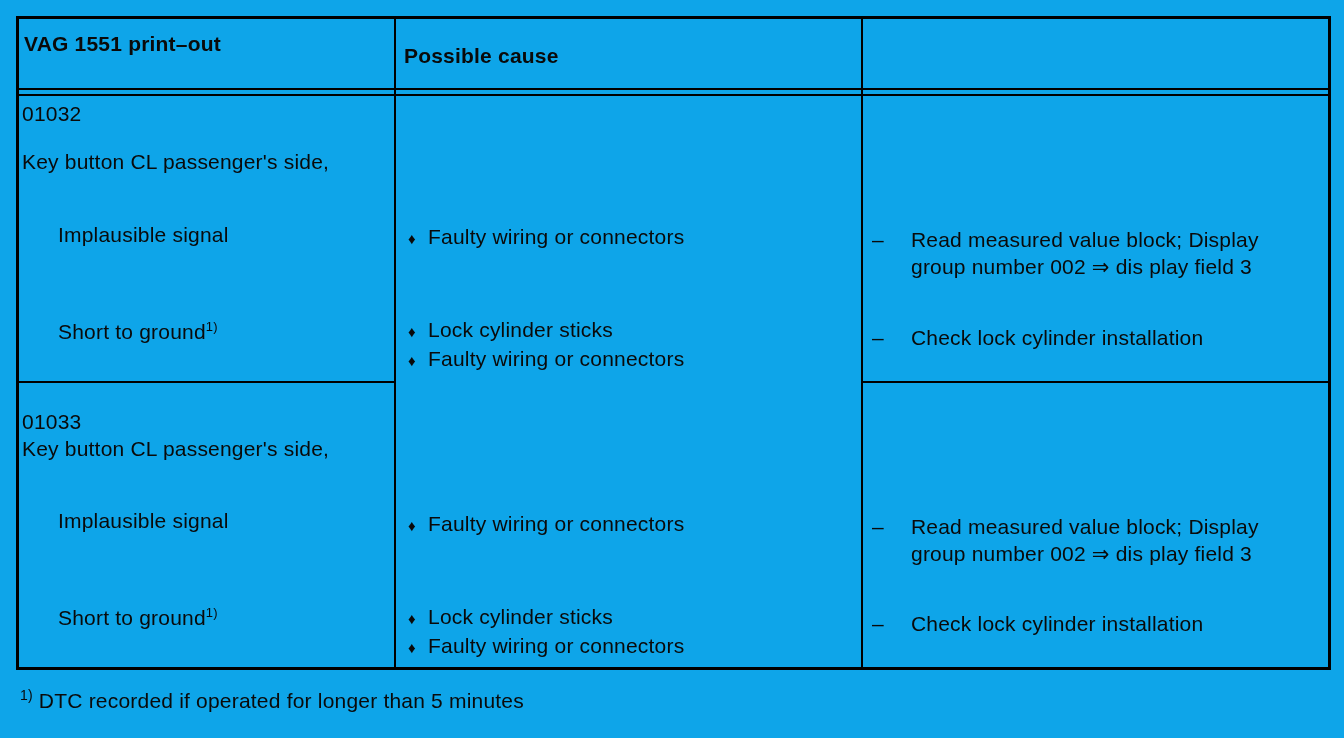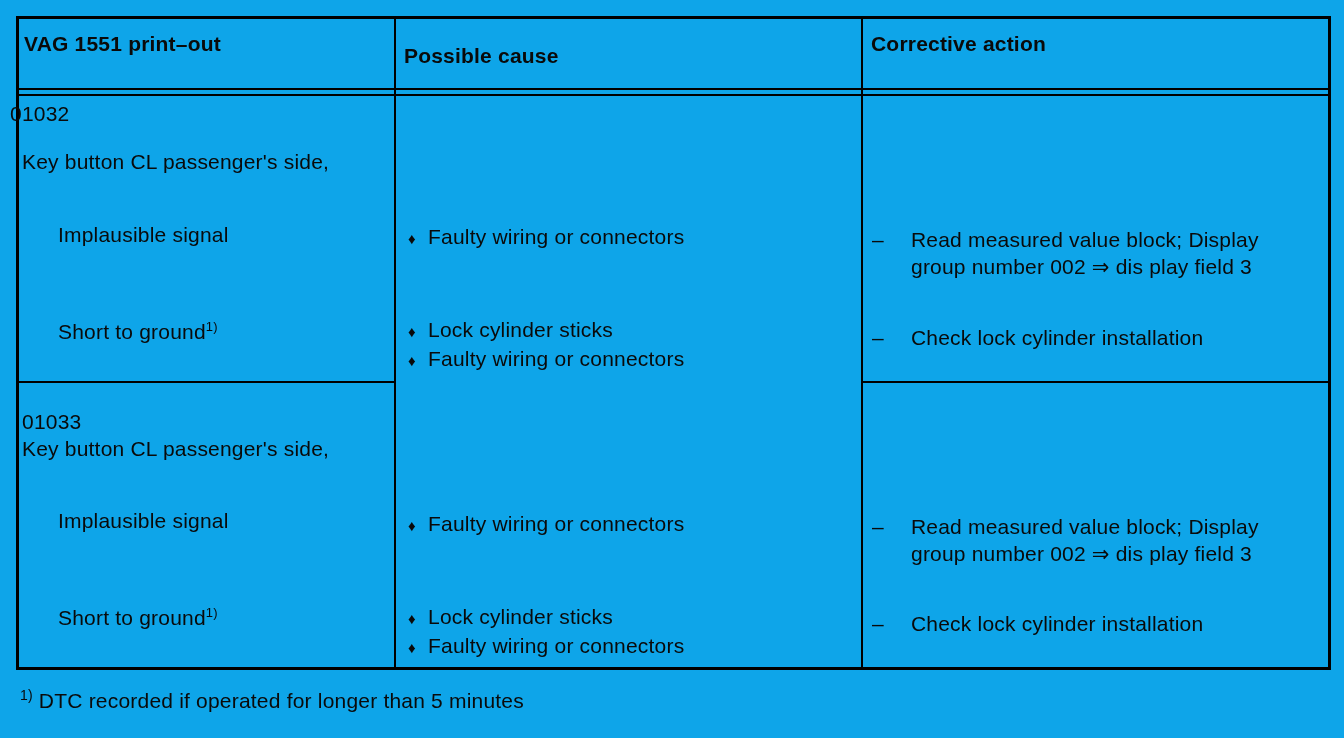--- a/index.html
+++ b/index.html
@@ -43,23 +43,22 @@
   <div class="abs table-frame"></div>
   <div class="abs vline" style="left:394px;"></div>
   <div class="abs vline" style="left:861px;"></div>
   <div class="abs hline" style="left:16px;top:88px;width:1315px;"></div>
   <div class="abs hline" style="left:16px;top:94px;width:1315px;"></div>
   <div class="abs hline" style="left:16px;top:381px;width:378px;"></div>
   <div class="abs hline" style="left:861px;top:381px;width:470px;"></div>
 
   <div class="abs hdr" style="left:24px;top:32px;">VAG 1551 print–out</div>
   <div class="abs hdr" style="left:404px;top:44px;">Possible cause</div>
-  <div class="abs hdr" style="left:871px;top:32px;">Corrective action</div>
 
-  <div class="abs body-txt" style="left:10px;top:102px;text-align:center;">01032</div>
+  <div class="abs body-txt" style="left:22px;top:102px;text-align:center;">01032</div>
   <div class="abs body-txt title-block" style="left:22px;top:148px;">
     <div>Key button CL passenger's side,</div>
   </div>
 
   <div class="abs body-txt" style="left:58px;top:223px;"><span>Implausible signal</span><sup></sup></div>
   <div class="abs body-txt" style="left:58px;top:320px;"><span>Short to ground</span><sup>1)</sup></div>
 
   <div class="abs body-txt" style="left:408px;top:223px;">
     <div class="cause-row">
       <span class="bullet">♦</span>

